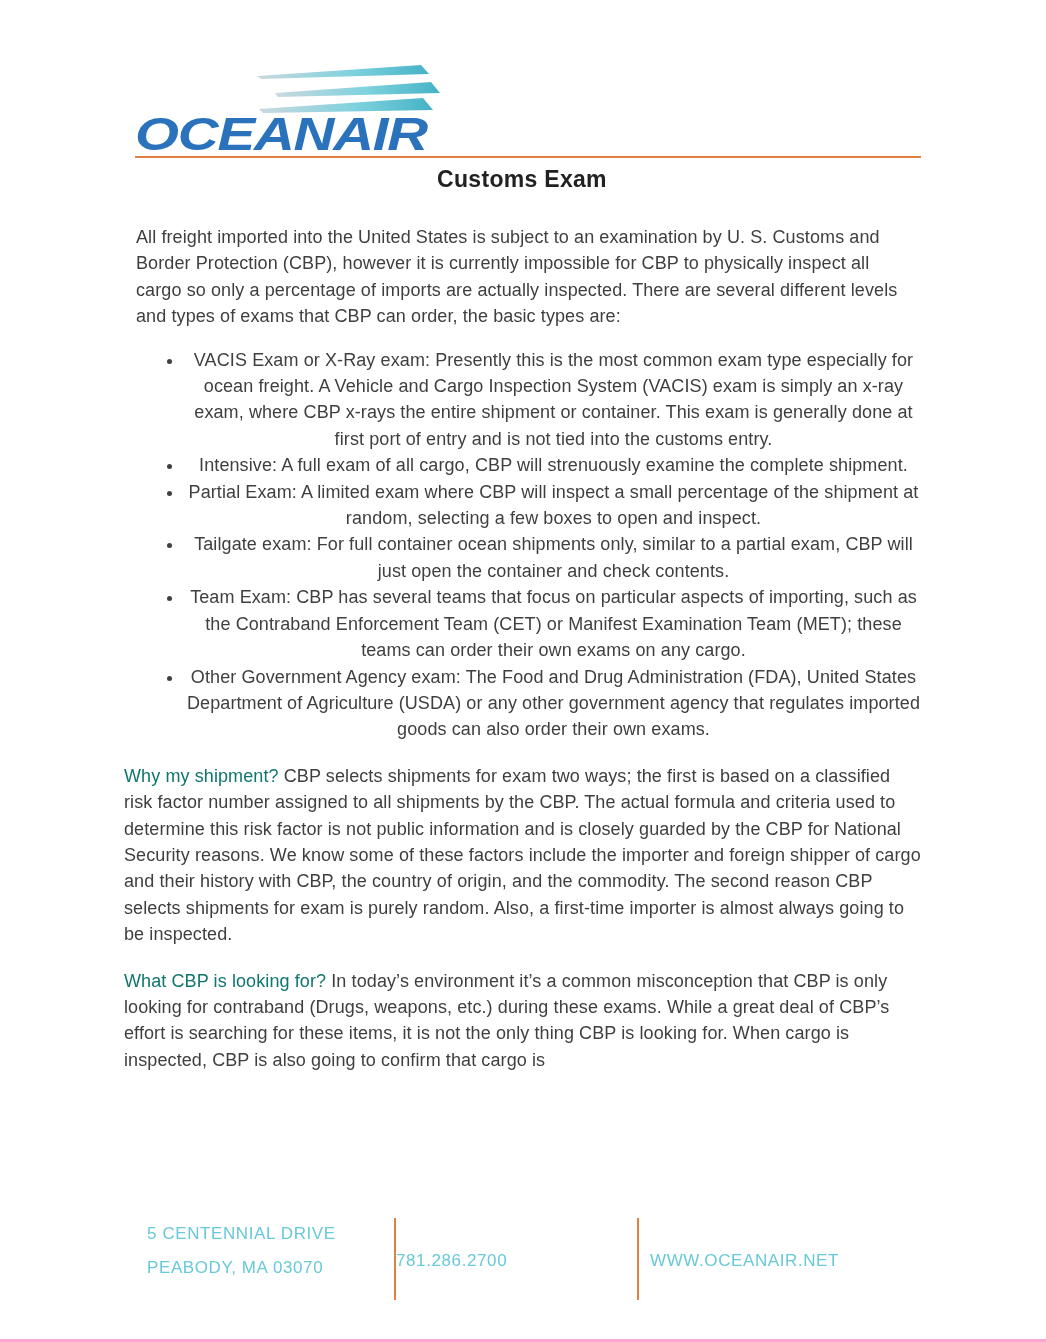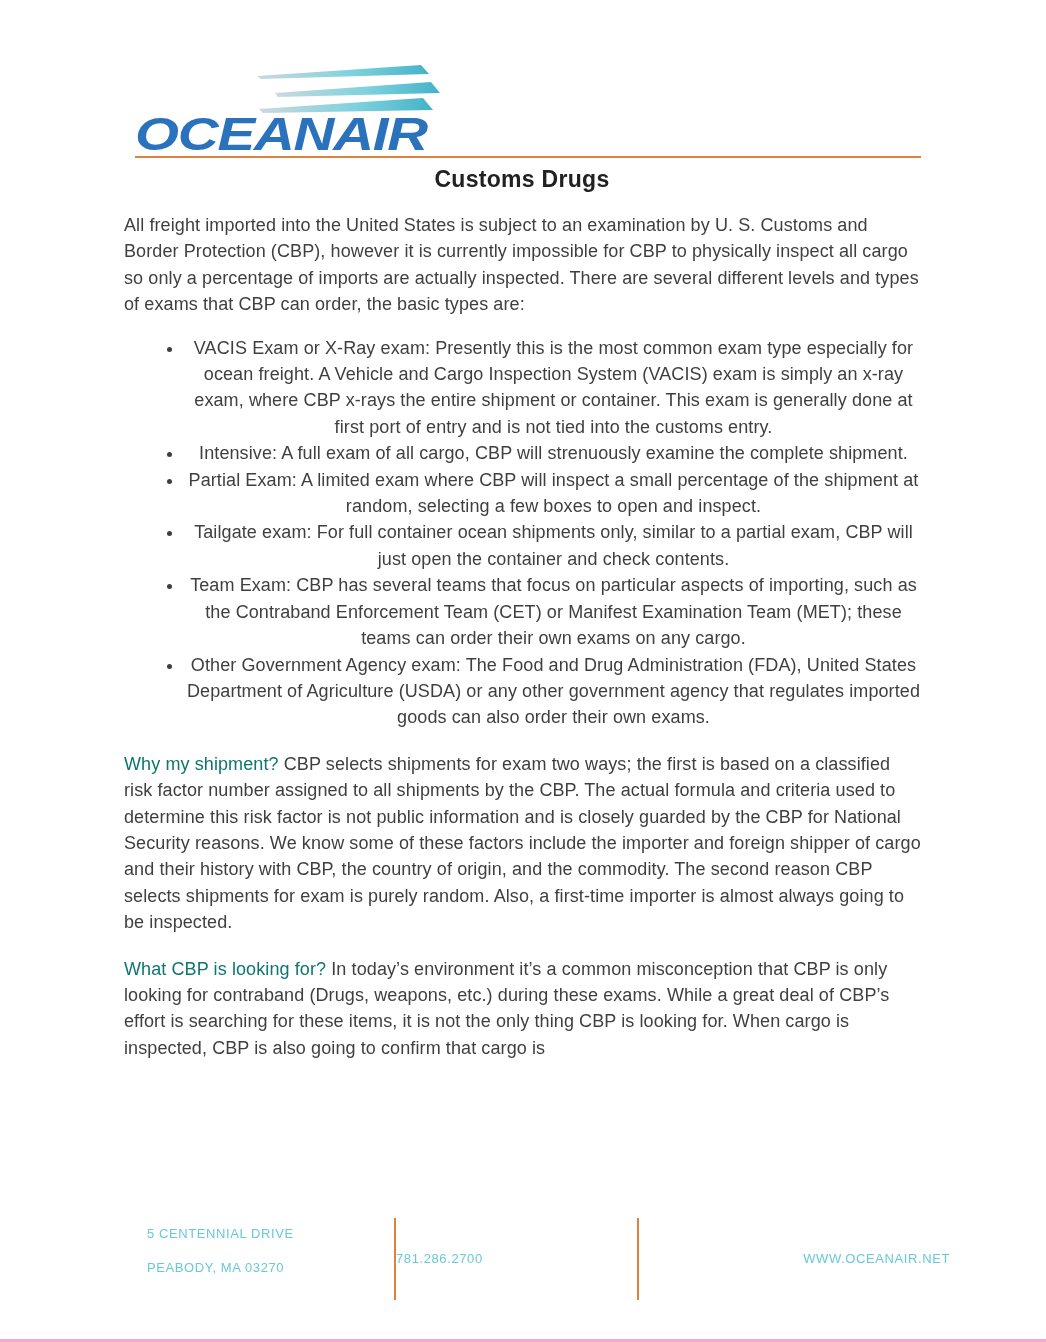--- a/index.html
+++ b/index.html
@@ -44,33 +44,33 @@
   .content {
     position: absolute;
     left: 124px;
     top: 212px;
     width: 797px;
     font-size: 18px;
     line-height: 26.4px;
     color: #3f3f3f;
     letter-spacing: 0.1px;
   }
-  .content p.intro { margin: 0; }
+  .content p.intro { margin: 12px; }
   .content ul {
     margin: 17px 0 0 0;
     padding-left: 60px;
     list-style: disc outside;
   }
   .content ul li { padding-left: 2px; text-align: center; }
   .content p.section { margin-top: 20px; }
   .lead { font-weight: normal; color: #0f766e; }
   
   .footer-text {
     color: #68c9d8;
-    font-size: 13px;
+    font-size: 17px;
     font-weight: 400;
     letter-spacing: 0.6px;
   }
   .address {
     position: absolute;
     left: 147px;
     top: 1217px;
     line-height: 33.5px;
   }
   .footer-divider {
@@ -86,21 +86,21 @@
     position: absolute;
     left: 396px;
     top: 1251px;
     width: 241px;
   }
   .website {
     position: absolute;
     left: 650px;
     top: 1251px;
     width: 300px;
-    text-align: right;
+    text-align: left;
   }
 </style>
 </head>
 <body>
 
 <div class="page">
 
   <div class="logo-wrap">
     <svg width="310" height="92" viewBox="0 0 310 92" xmlns="http://www.w3.org/2000/svg">
       <defs>
@@ -114,42 +114,42 @@
         <polygon points="122,14 286,3 294,12 126,17" fill="url(#swooshGrad)"></polygon>
         <polygon points="140,31 296,20 305,31 143,35" fill="url(#swooshGrad)"></polygon>
         <polygon points="124,47 288,36 298,48 128,51" fill="url(#swooshGrad)"></polygon>
       </g>
       <text x="0" y="88" font-family="Liberation Sans, sans-serif" font-size="47" font-weight="bold" font-style="italic" fill="#2a72bc" letter-spacing="-1" textLength="292" lengthAdjust="spacingAndGlyphs">OCEANAIR</text>
     </svg>
   </div>
 
   <div class="header-rule"></div>
 
-  <div class="page-title">Customs Drugs</div>
+  <div class="page-title">Customs Exam</div>
 
   <div class="content">
     <p class="intro">All freight imported into the United States is subject to an examination by U. S. Customs and Border Protection (CBP), however it is currently impossible for CBP to physically inspect all cargo so only a percentage of imports are actually inspected. There are several different levels and types of exams that CBP can order, the basic types are:</p>
 
     <ul>
       <li>VACIS Exam or X-Ray exam: Presently this is the most common exam type especially for ocean freight. A Vehicle and Cargo Inspection System (VACIS) exam is simply an x-ray exam, where CBP x-rays the entire shipment or container. This exam is generally done at first port of entry and is not tied into the customs entry.</li>
       <li>Intensive: A full exam of all cargo, CBP will strenuously examine the complete shipment.</li>
       <li>Partial Exam: A limited exam where CBP will inspect a small percentage of the shipment at random, selecting a few boxes to open and inspect.</li>
       <li>Tailgate exam: For full container ocean shipments only, similar to a partial exam, CBP will just open the container and check contents.</li>
       <li>Team Exam: CBP has several teams that focus on particular aspects of importing, such as the Contraband Enforcement Team (CET) or Manifest Examination Team (MET); these teams can order their own exams on any cargo.</li>
       <li>Other Government Agency exam: The Food and Drug Administration (FDA), United States Department of Agriculture (USDA) or any other government agency that regulates imported goods can also order their own exams.</li>
     </ul>
 
     <p class="section"><span class="lead">Why my shipment?</span><span> CBP selects shipments for exam two ways; the first is based on a classified risk factor number assigned to all shipments by the CBP. The actual formula and criteria used to determine this risk factor is not public information and is closely guarded by the CBP for National Security reasons. We know some of these factors include the importer and foreign shipper of cargo and their history with CBP, the country of origin, and the commodity. The second reason CBP selects shipments for exam is purely random. Also, a first-time importer is almost always going to be inspected.</span></p>
 
     <p class="section"><span class="lead">What CBP is looking for?</span><span> In today’s environment it’s a common misconception that CBP is only looking for contraband (Drugs, weapons, etc.) during these exams. While a great deal of CBP’s effort is searching for these items, it is not the only thing CBP is looking for. When cargo is inspected, CBP is also going to confirm that cargo is</span></p>
   </div>
 
   <div class="address footer-text">
     <div>5 CENTENNIAL DRIVE</div>
-    <div>PEABODY, MA 03270</div>
+    <div>PEABODY, MA 03070</div>
   </div>
 
   <div class="footer-divider divider-1"></div>
   <div class="footer-divider divider-2"></div>
 
   <div class="phone footer-text">781.286.2700</div>
   <div class="website footer-text">WWW.OCEANAIR.NET</div>
 
 </div>
 

